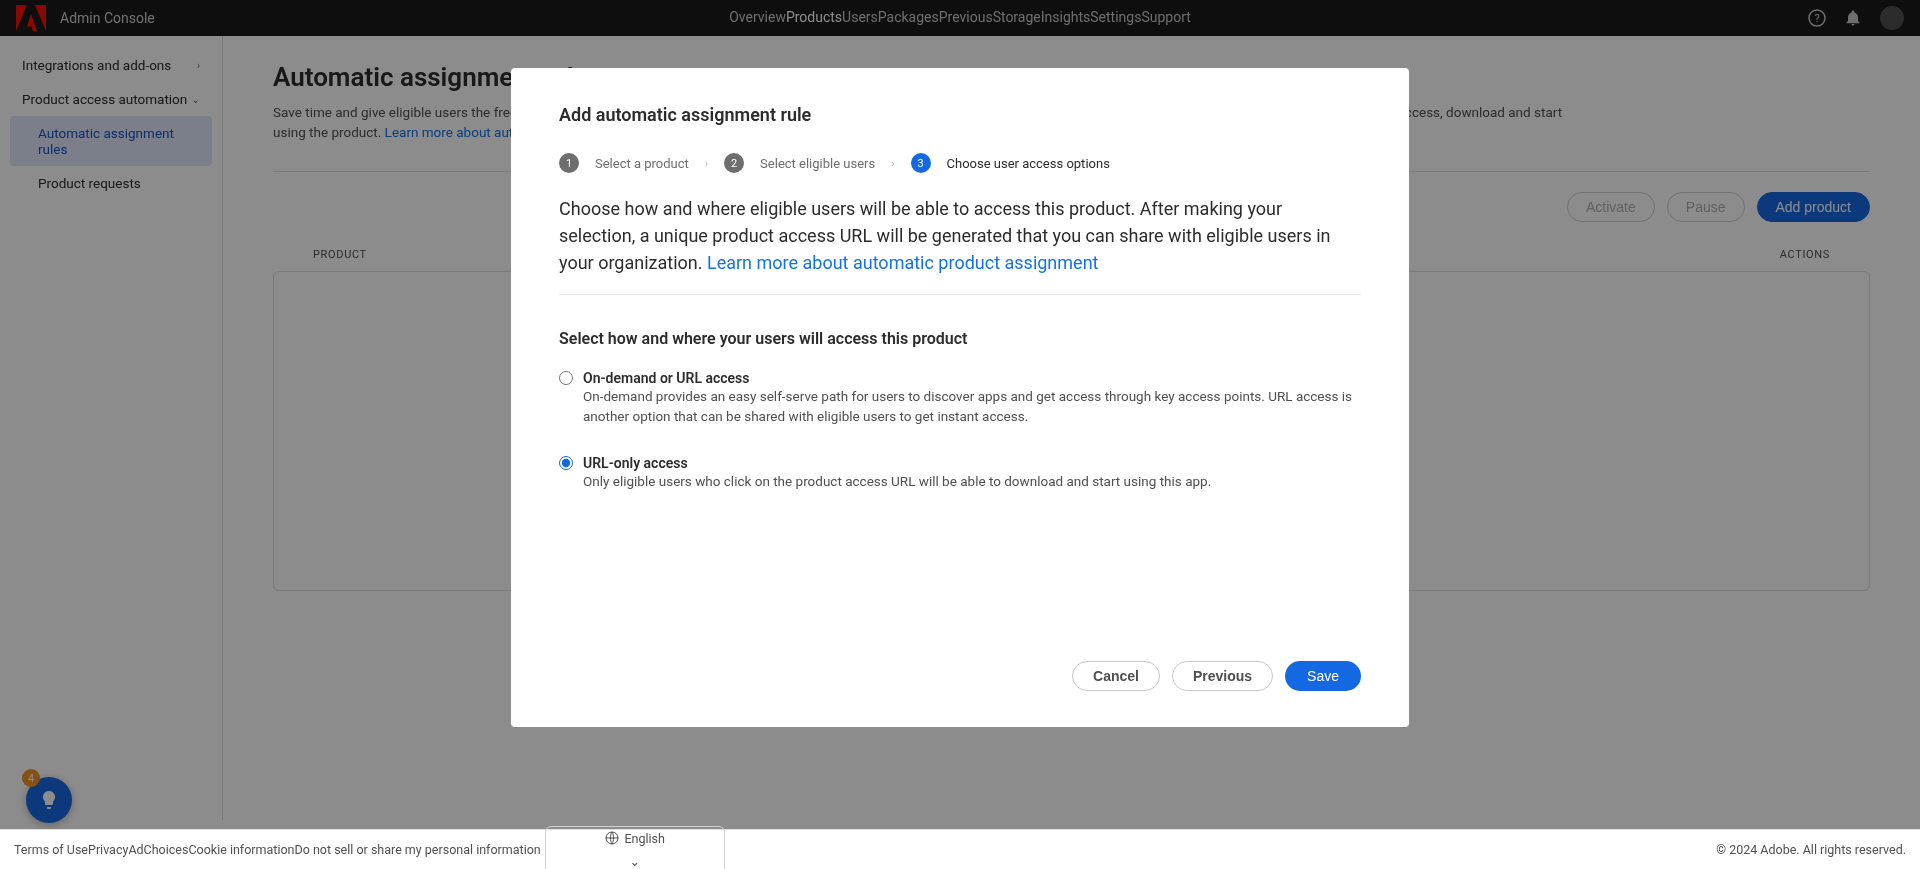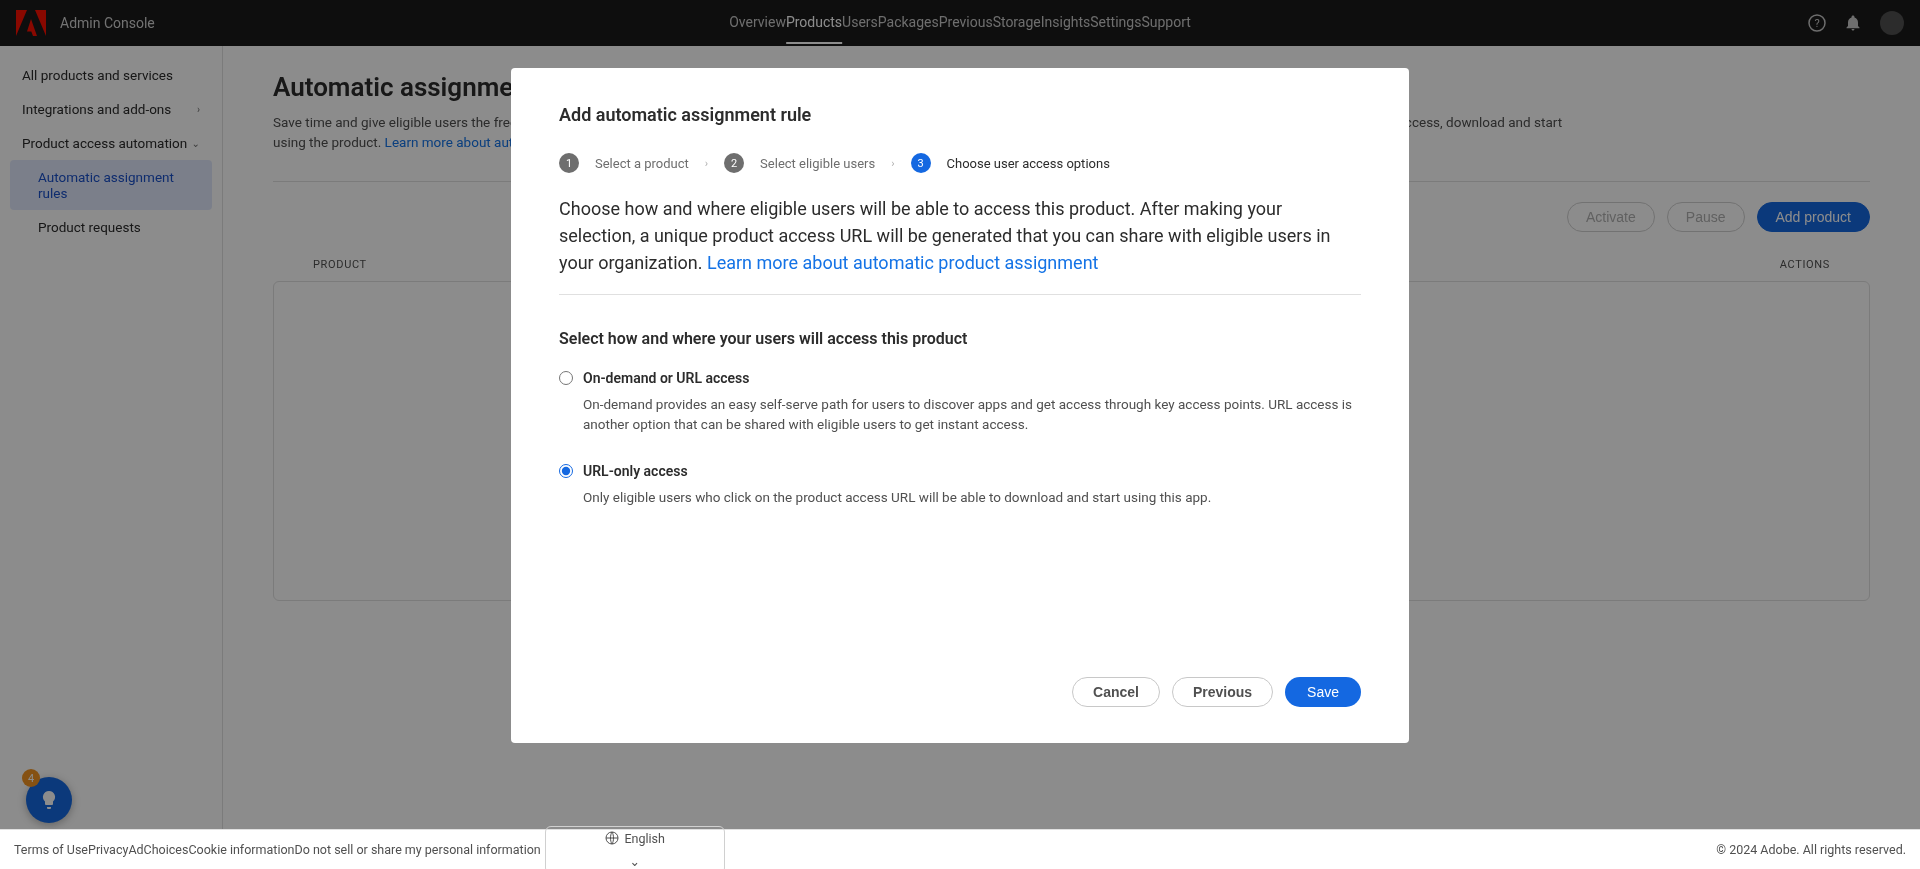--- a/index.html
+++ b/index.html
@@ -12,21 +12,21 @@
       font-size: 14px;
       color: #2c2c2c;
       background: #fff;
       width: 1920px;
       height: 869px;
       overflow: hidden;
       position: relative;
     }
     
     .header {
-      height: 46px;
+      height: 36px;
       background: #1a1a1a;
       display: flex;
       align-items: center;
       padding: 0 16px;
       color: #fff;
       justify-content: space-between;
     }
     .header-left {
       display: flex;
       align-items: center;
@@ -230,21 +230,20 @@
     }
     .radio-block { margin-bottom: 28px; }
     .radio-head { display: flex; align-items: center; gap: 10px; }
     input[type=radio] { width: 14px; height: 14px; accent-color: #1468e1; }
     .radio-title { font-size: 14px; font-weight: 600; }
     .radio-body {
       font-size: 13.5px;
       color: #505050;
       line-height: 1.5;
       padding-left: 24px;
-      margin-top: 8px;
     }
     .modal-foot {
       display: flex;
       justify-content: flex-end;
       gap: 12px;
       margin-top: 170px;
     }
     .btn-clear {
       border: 1px solid #c8c8c8;
       background: #fff;
@@ -350,23 +349,20 @@
     <svg class="header-icon" viewBox="0 0 18 18">
         <path fill="currentColor" d="M9 1.5c-.8 0-1.5.7-1.5 1.5v.5C5.2 4.2 4 6.2 4 8.5V12l-1.5 1.5v.7h13v-.7L14 12V8.5c0-2.3-1.2-4.3-3.5-5v-.5c0-.8-.7-1.5-1.5-1.5zM7.5 15c0 .8.7 1.5 1.5 1.5s1.5-.7 1.5-1.5h-3z"></path>
       </svg>
     <div class="avatar"></div>
   </div>
 </div>
 
 <div class="main-wrap">
 
   <div class="sidebar">
-    <div class="sidebar-item">
-      <span>All products and services</span>
-    </div>
     <div class="sidebar-item">
       <span>Integrations and add-ons</span>
       <span class="chevron">›</span>
     </div>
     <div class="sidebar-item">
       <span>Product access automation</span>
       <span class="chevron">⌄</span>
     </div>
     <div class="sidebar-sub active">
       <span>Automatic assignment rules</span>

